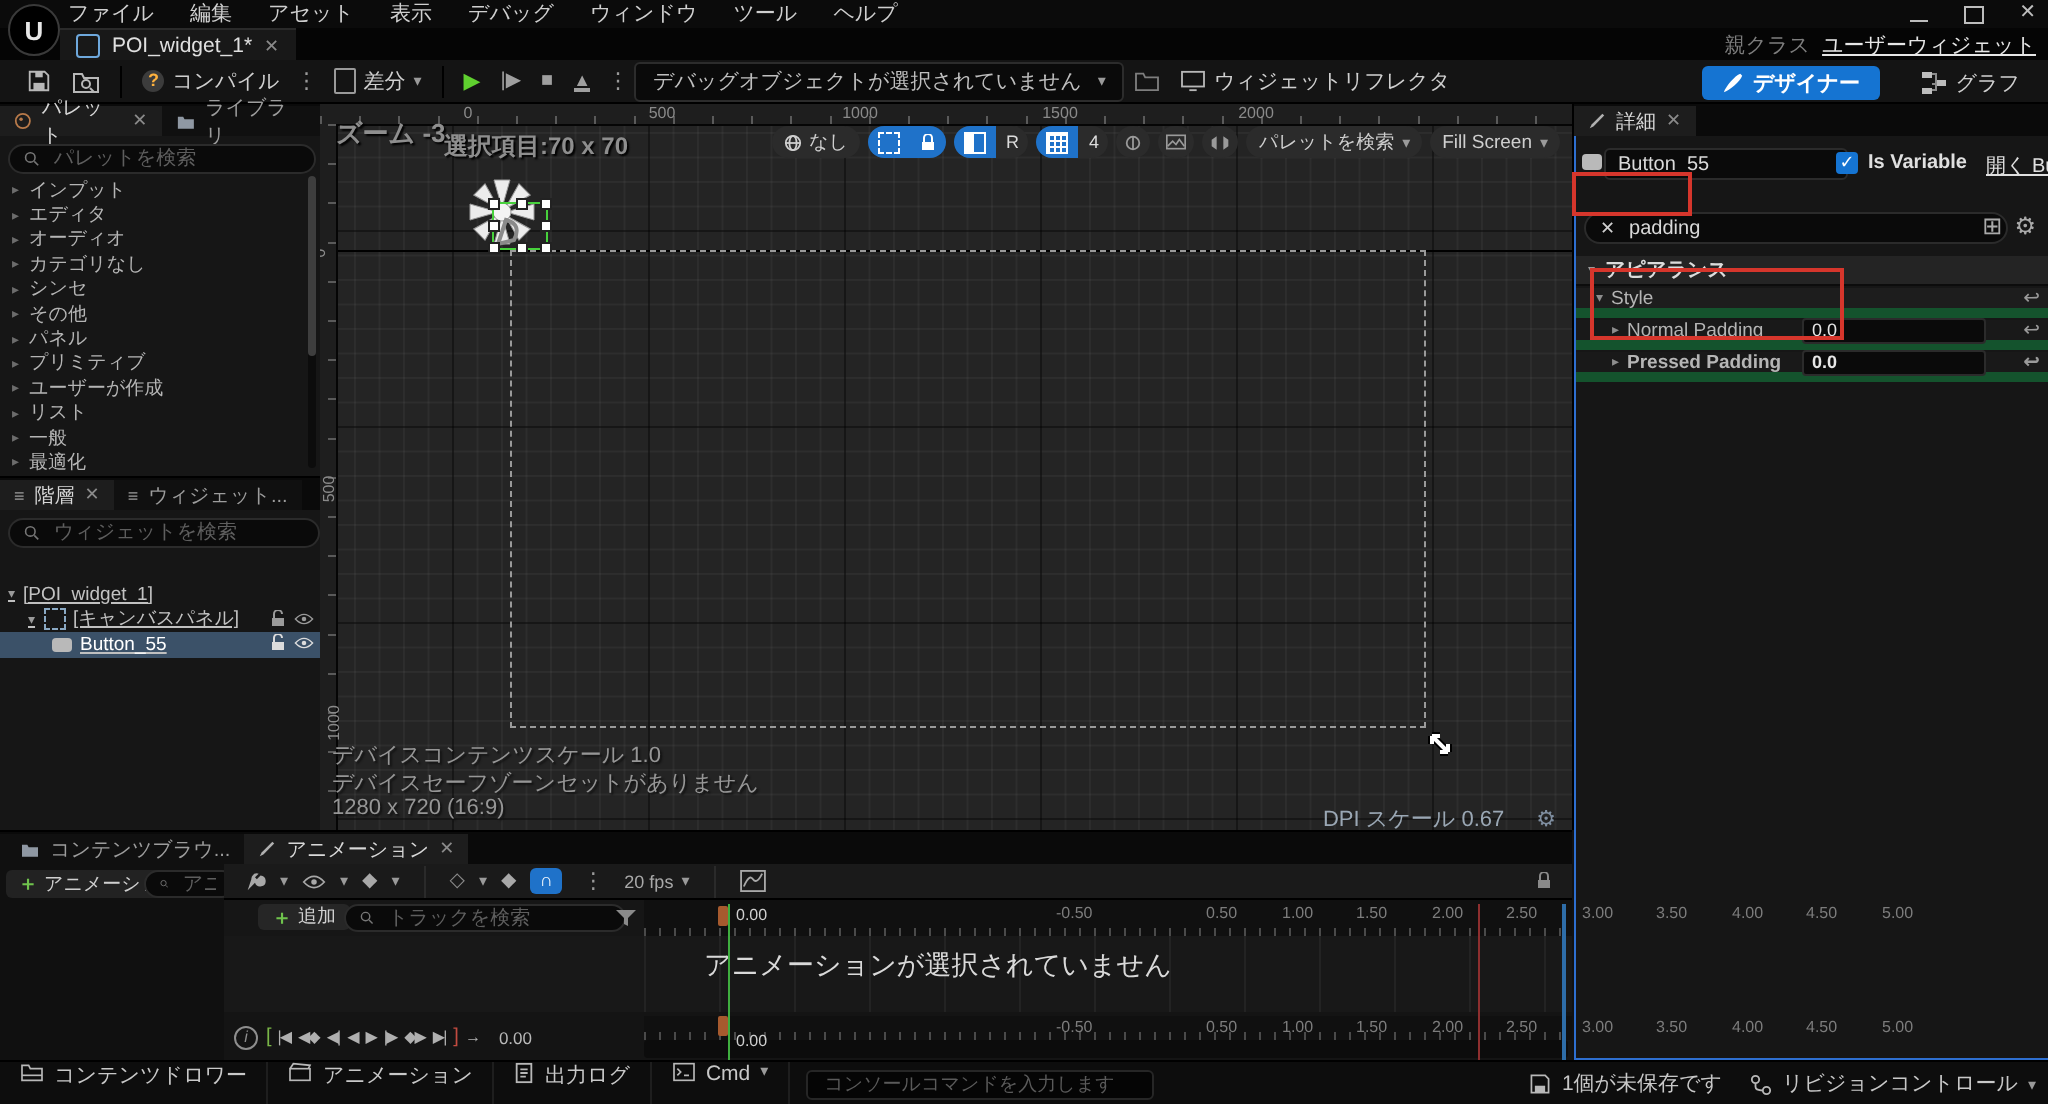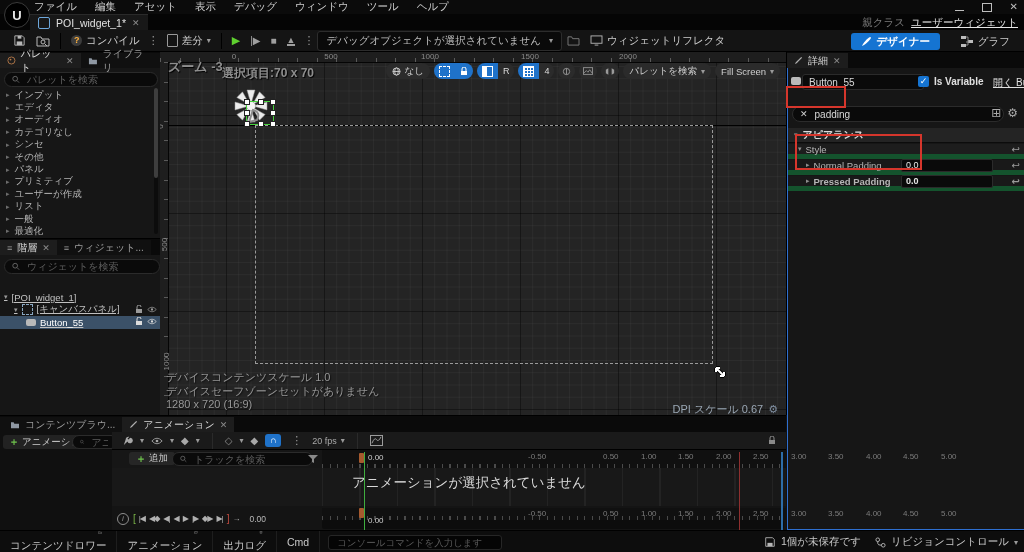--- a/index.html
+++ b/index.html
@@ -104,21 +104,21 @@
   .gridicon{width:9px;height:9px;background:
       linear-gradient(to right,#fff 1px,transparent 1px) 0 0/3px 3px,
       linear-gradient(to bottom,#fff 1px,transparent 1px) 0 0/3px 3px;border:1px solid #fff;}
   .anchoricon{width:9px;height:9px;border:1px solid #fff;position:relative;}
   .anchoricon::after{content:"";position:absolute;left:0;top:0;width:4px;height:9px;background:#fff;}
   .canvas-outline{position:absolute;left:95px;top:73px;width:456px;height:237px;border:1px dashed #9a9a9a;}
   .flower{position:absolute;left:70px;top:32px;}
   .selbox{position:absolute;left:86px;top:49px;width:26px;height:22px;border:1px solid #47d13c;}
   .handle{position:absolute;width:4px;height:4px;background:#fff;border:1px solid #222;}
   .canvas-info{position:absolute;left:6px;font-size:11px;color:#969696;text-shadow:1px 1px 1px #111;}
-  .dpi{position:absolute;right:8px;top:350px;font-size:11px;color:#9aa7b4;display:flex;gap:5px;align-items:center;}
+  .dpi{position:absolute;right:8px;top:350px;font-size:11px;color:#9aa7b4;display:flex;gap:16px;align-items:center;}
   .resize-cursor{position:absolute;left:552px;top:312px;}
 
   
   .details{position:absolute;left:787px;top:52px;width:237px;height:478px;background:#161616;}
   .details-body{position:absolute;left:0;top:16px;width:237px;height:462px;border-left:1px solid #2e6fd0;border-bottom:1px solid #2e6fd0;box-sizing:border-box;background:#161616;}
   .namefield{position:absolute;left:14px;top:6px;width:108px;height:14px;background:#0a0a0a;border:1px solid #2b2b2b;border-radius:3px;
              color:#dadada;font-size:10px;display:flex;align-items:center;padding:0 6px;}
   .chk{position:absolute;left:130px;top:8px;width:11px;height:11px;background:#1574d2;border-radius:2px;color:#fff;font-size:9px;line-height:11px;text-align:center;}
   .isvar{position:absolute;left:146px;top:8px;font-size:10px;color:#e0e0e0;font-weight:bold;}
   .openbtn{position:absolute;left:205px;top:8px;font-size:10px;color:#e0e0e0;text-decoration:underline;white-space:nowrap;}
@@ -157,21 +157,21 @@
   .playhead{position:absolute;left:364px;top:36px;width:1px;height:79px;background:#3fae3f;}
   .ph-marker{position:absolute;width:5px;height:10px;background:#a65a2e;border-radius:1px;}
   .ph-label{position:absolute;font-size:8px;color:#cfcfcf;}
   .endline-red{position:absolute;left:739px;top:36px;width:1px;height:79px;background:#8e2f2f;}
   .endline-blue{position:absolute;left:781px;top:36px;width:2px;height:79px;background:#2e6da8;}
   .rangebar{position:absolute;left:322px;top:104px;width:462px;height:9px;background:#0c0c0c;border-radius:2px;}
 
   
   .statusbar{position:absolute;left:0;top:530px;width:1024px;height:22px;background:#0d0d0d;border-top:1px solid #000;
              display:flex;align-items:center;gap:0;font-size:10.5px;color:#c8c8c8;}
-  .sbtn{display:flex;align-items:flex-end;gap:5px;padding:0 10px;height:22px;border-right:1px solid #1e1e1e;flex-direction:column;}
+  .sbtn{display:flex;align-items:flex-start;gap:5px;padding:0 10px;height:22px;border-right:1px solid #1e1e1e;}
   .console{width:160px;height:13px;background:#050505;border:1px solid #262626;border-radius:3px;margin-left:8px;
            display:flex;align-items:center;padding:0 6px;}
   .console input{background:transparent;border:none;outline:none;color:#d0d0d0;font-size:9.5px;width:100%;
                  font-family:"Liberation Sans","DejaVu Sans",sans-serif;}
   .console input::placeholder{color:#5a5a5a;}
   .sb-right{position:absolute;right:6px;top:0;height:22px;display:flex;align-items:center;gap:14px;}
 
   
   .anno{position:absolute;border:2px solid #d6362c;pointer-events:none;z-index:50;}
 </style>

